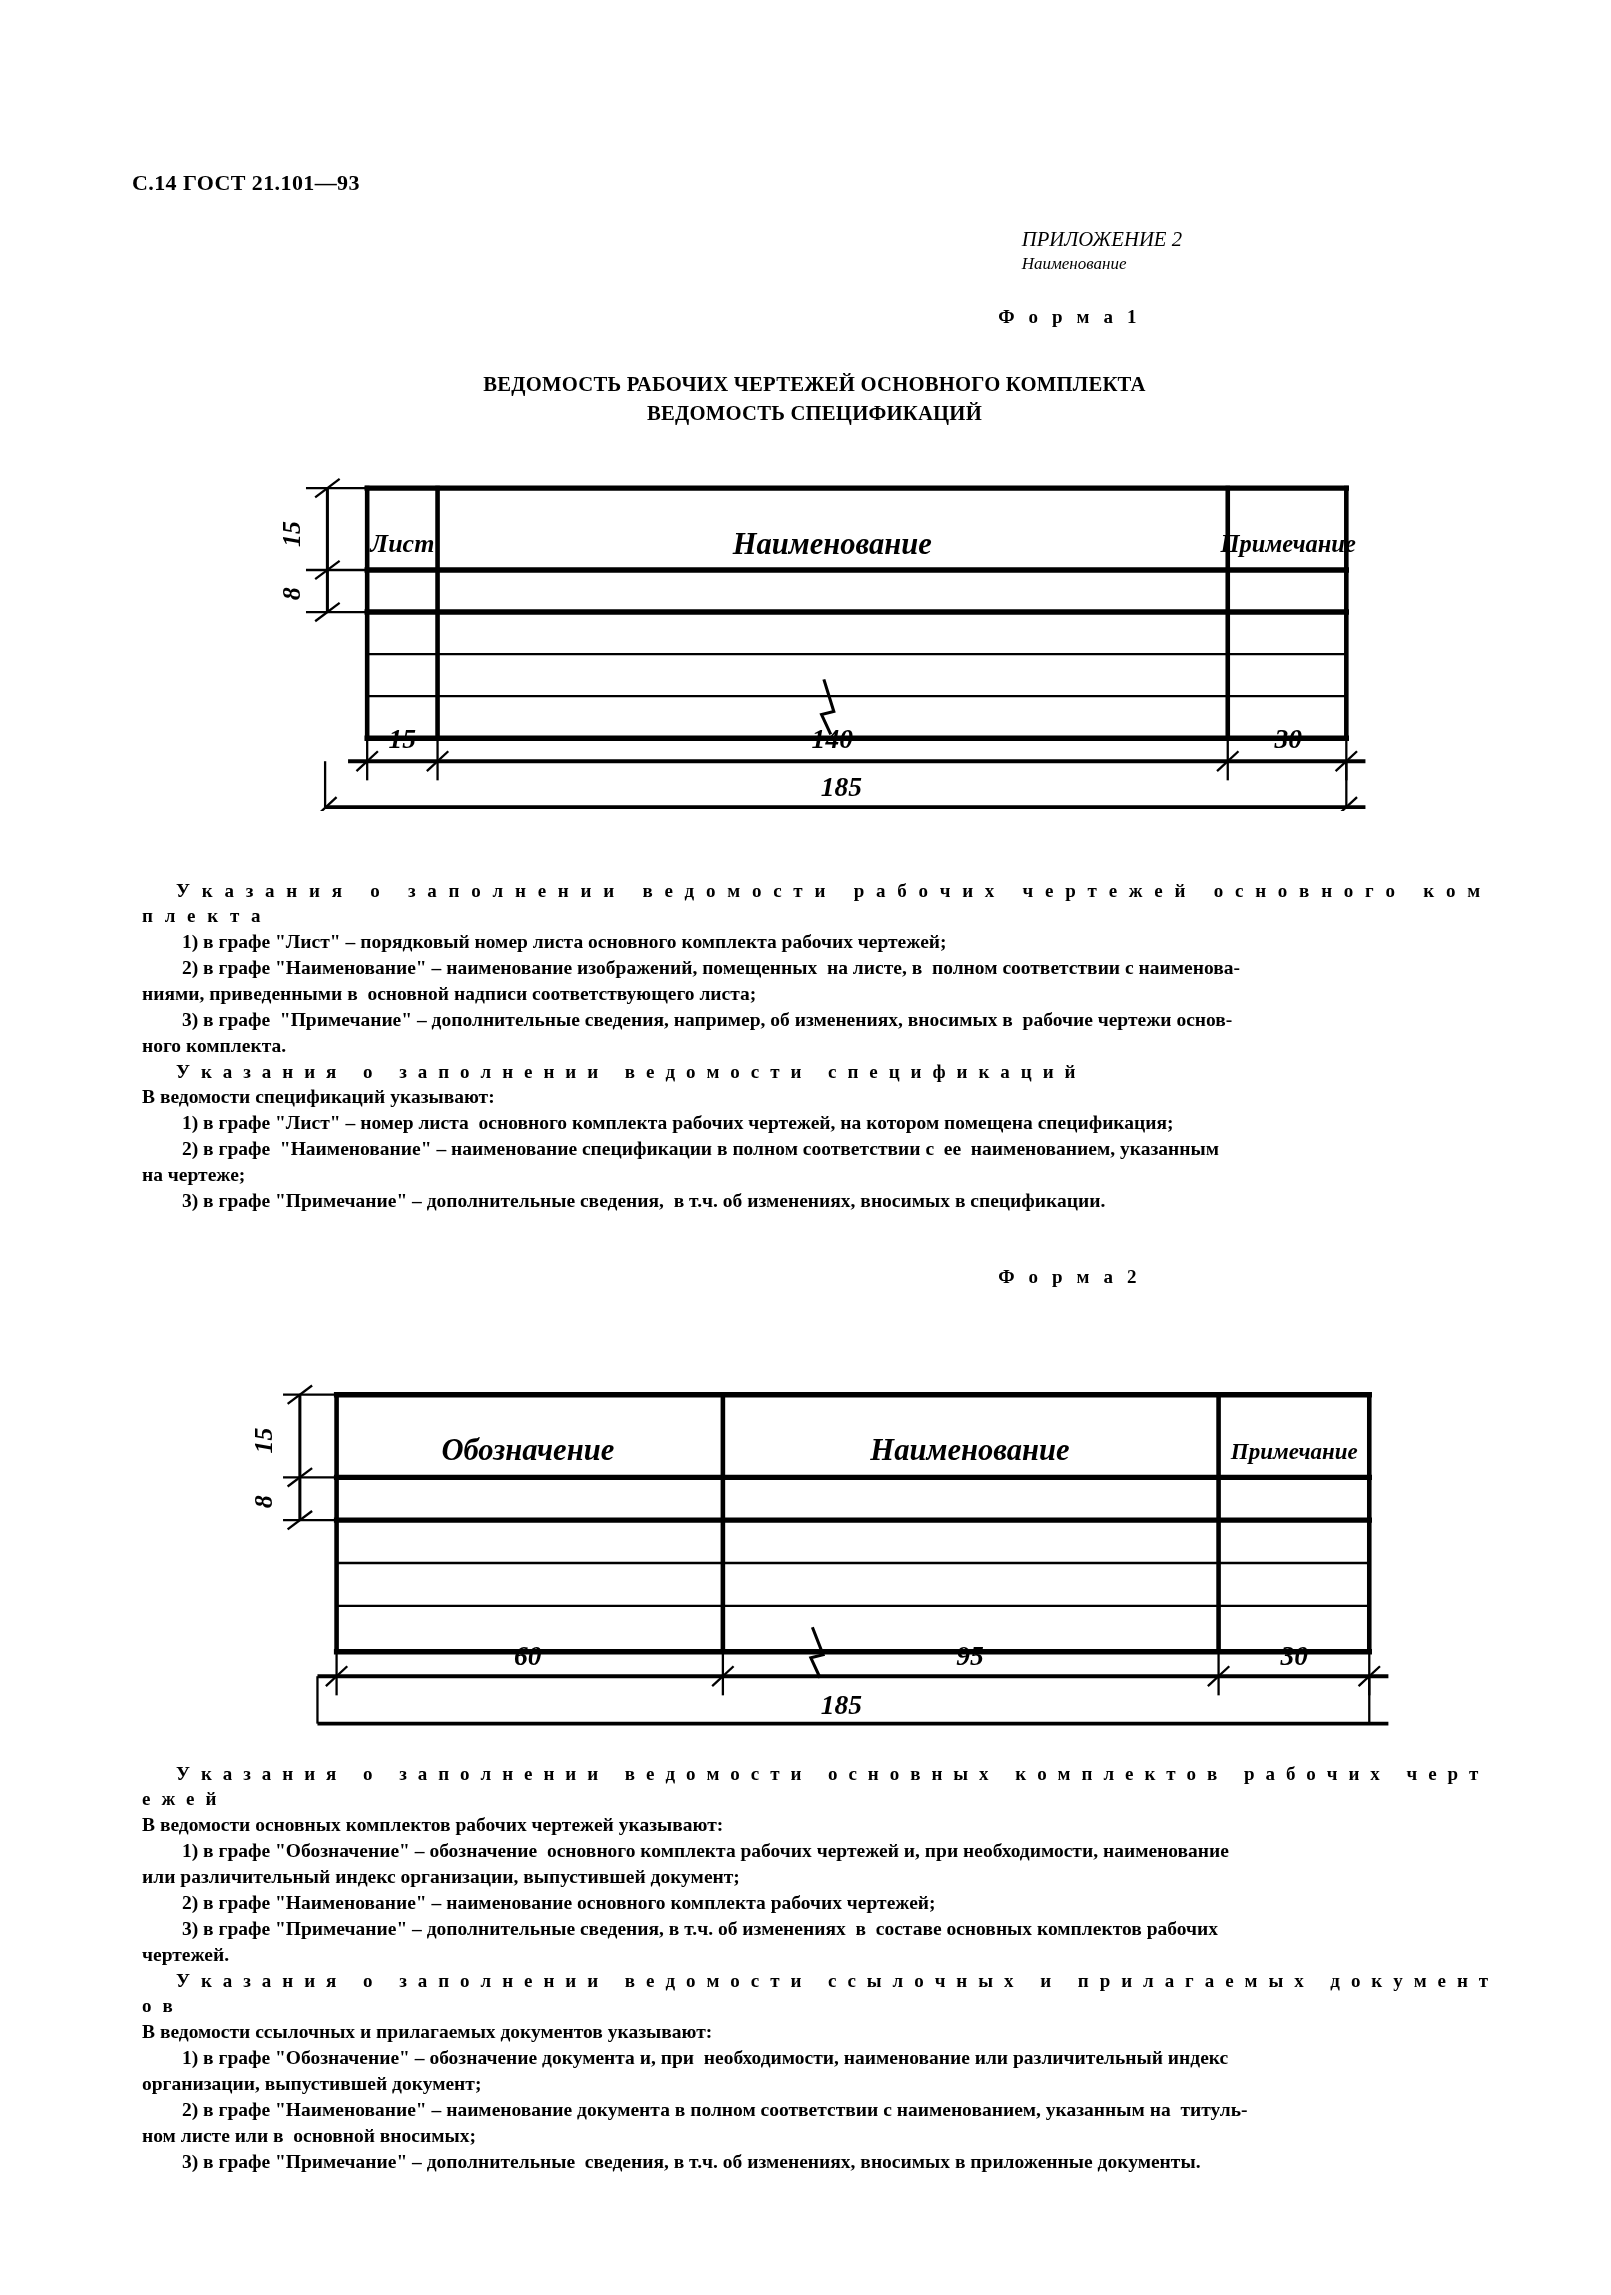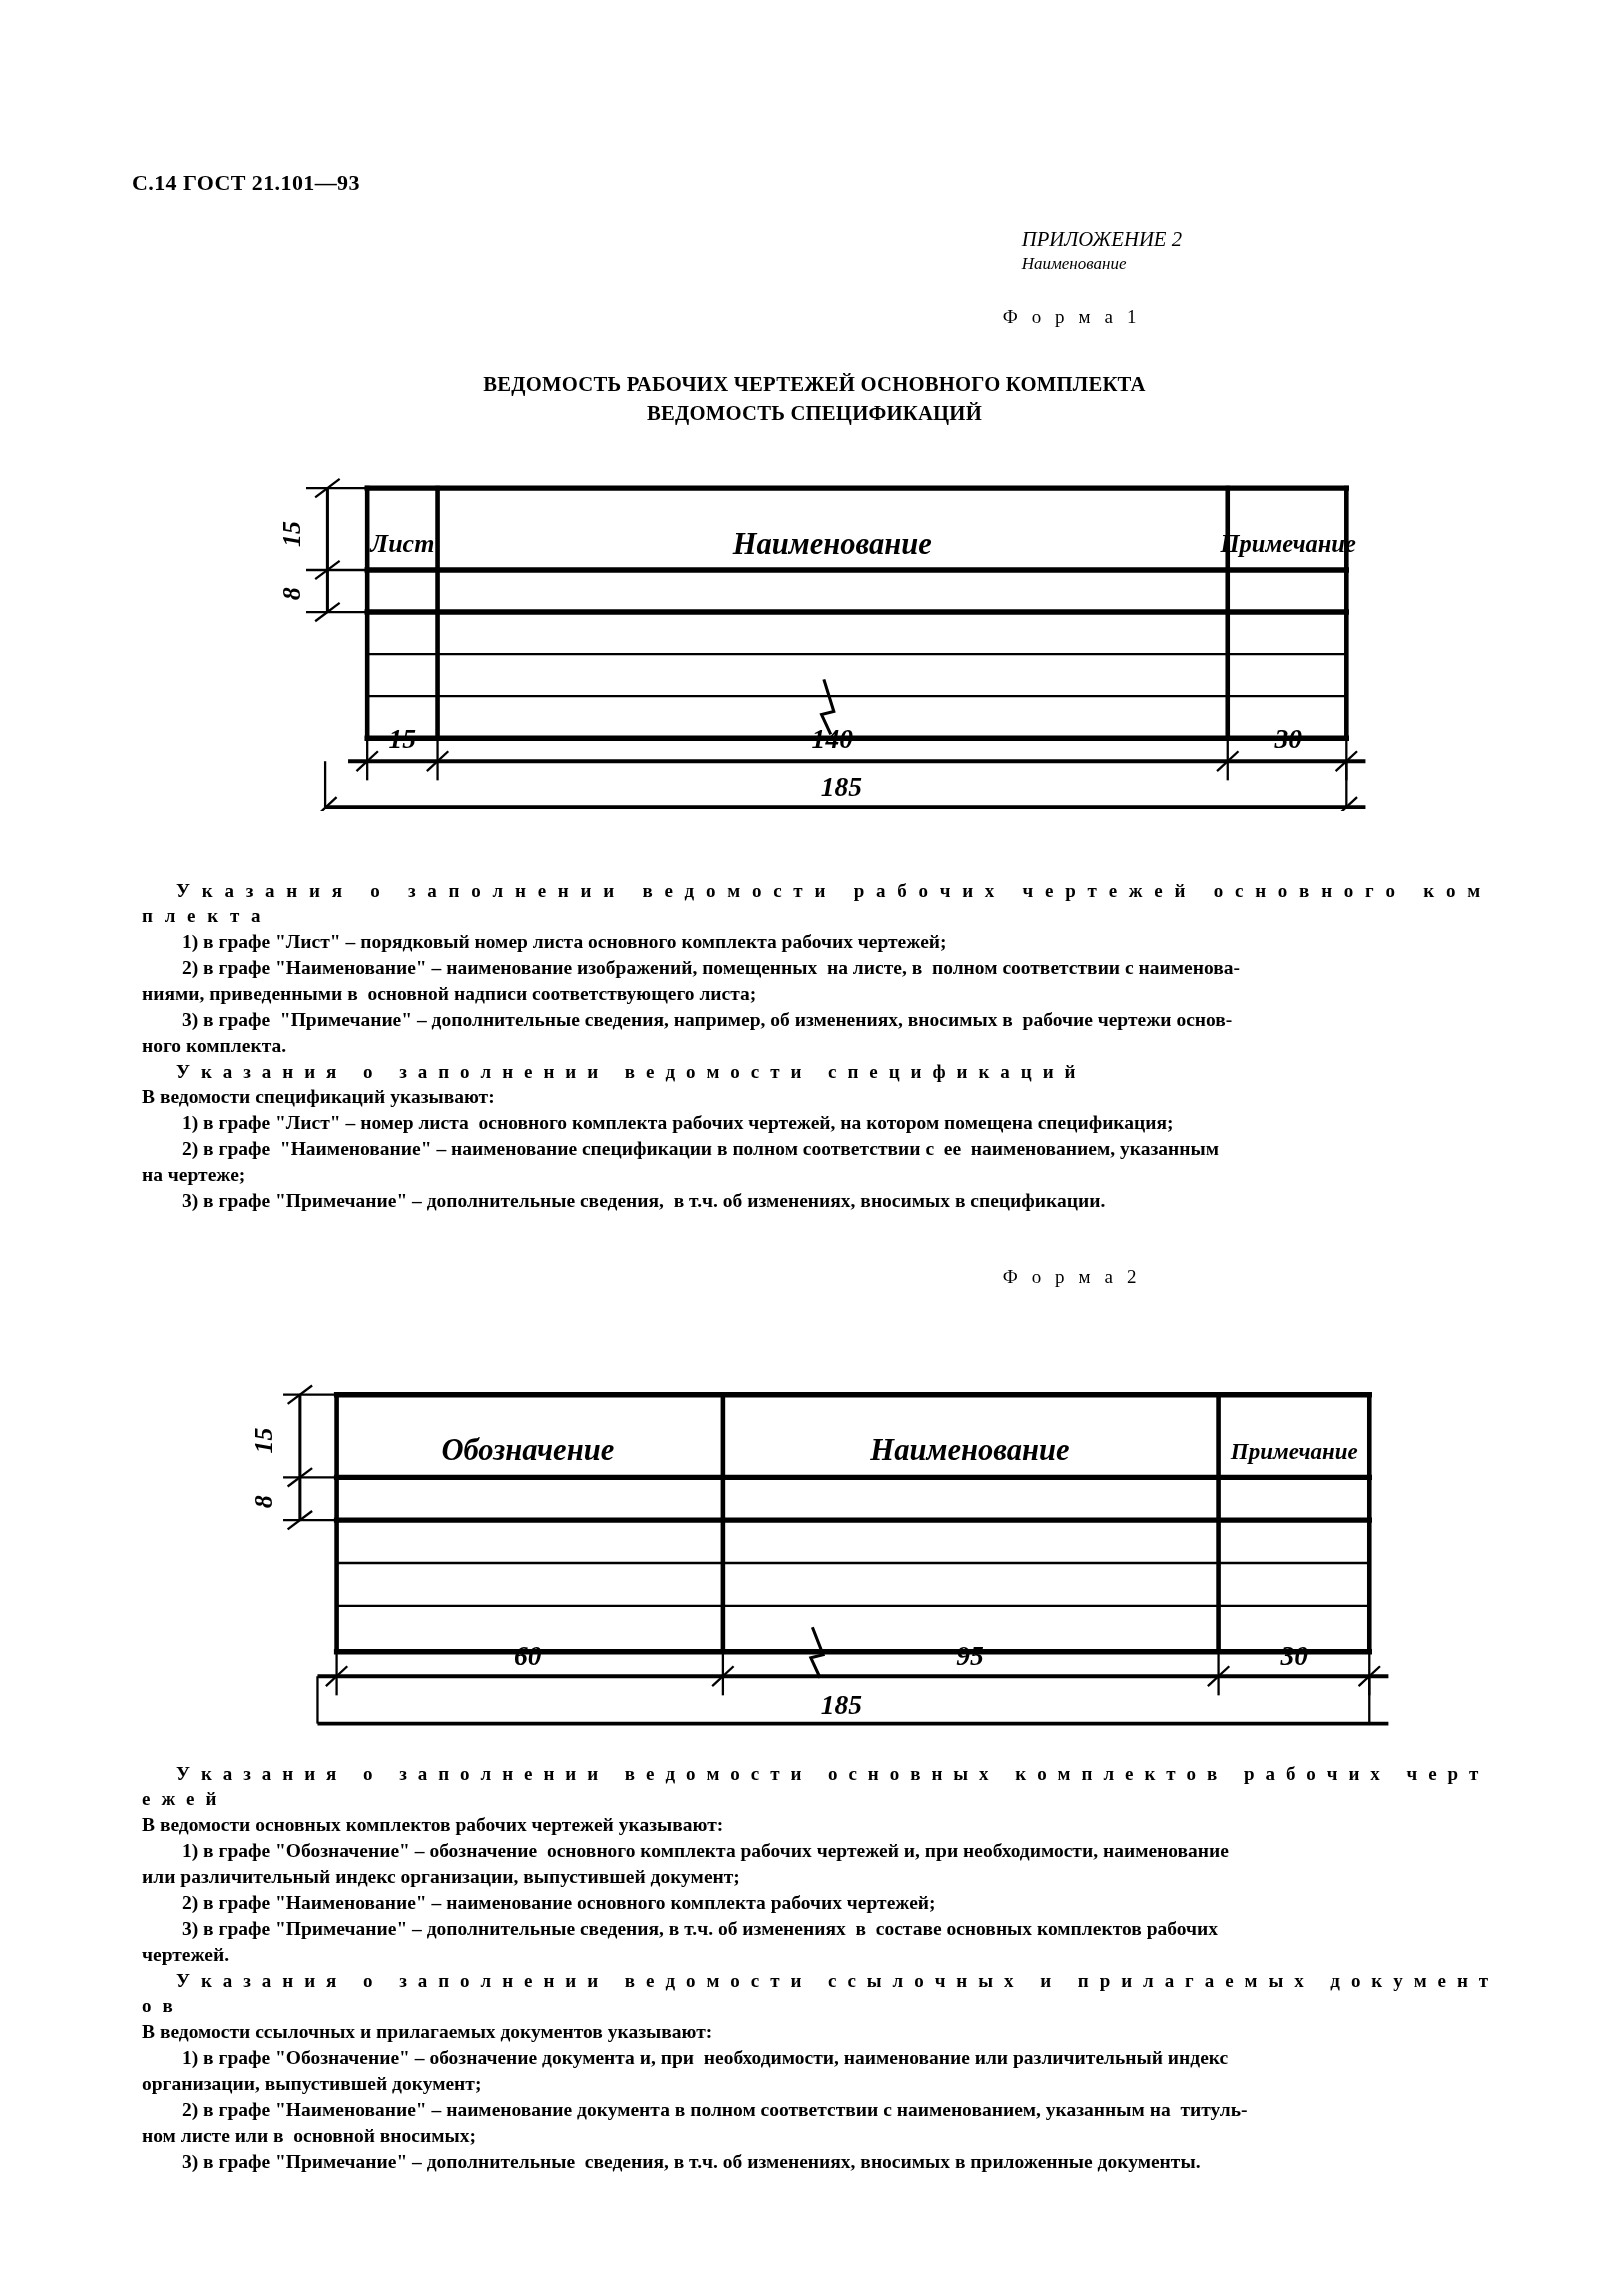--- a/index.html
+++ b/index.html
@@ -50,21 +50,21 @@
   }
   .appendix-sub {
     font-size: 17px;
     font-style: italic;
     white-space: nowrap;
   }
 
   .form-label {
     position: absolute;
     font-size: 19px;
-    font-weight: normal;
+    font-weight: bold;
     letter-spacing: 4.6px;
     white-space: nowrap;
   }
   .form-label-1 { right: 153px; top: 306px; }
   .form-label-2 { right: 153px; top: 1266px; }
 
   
   .section-title {
     position: absolute;
     width: 1611px;

